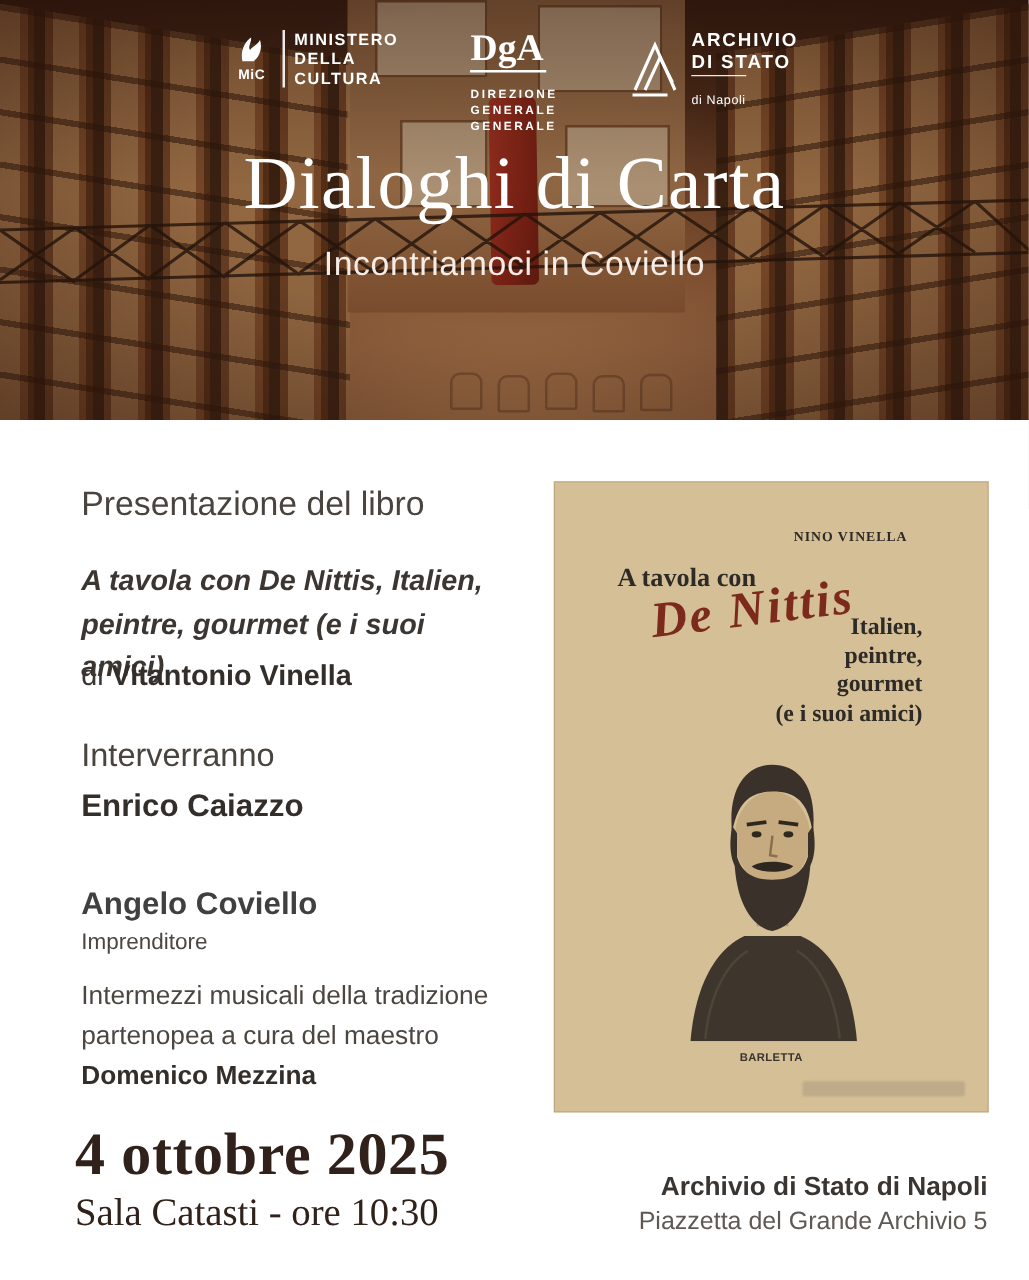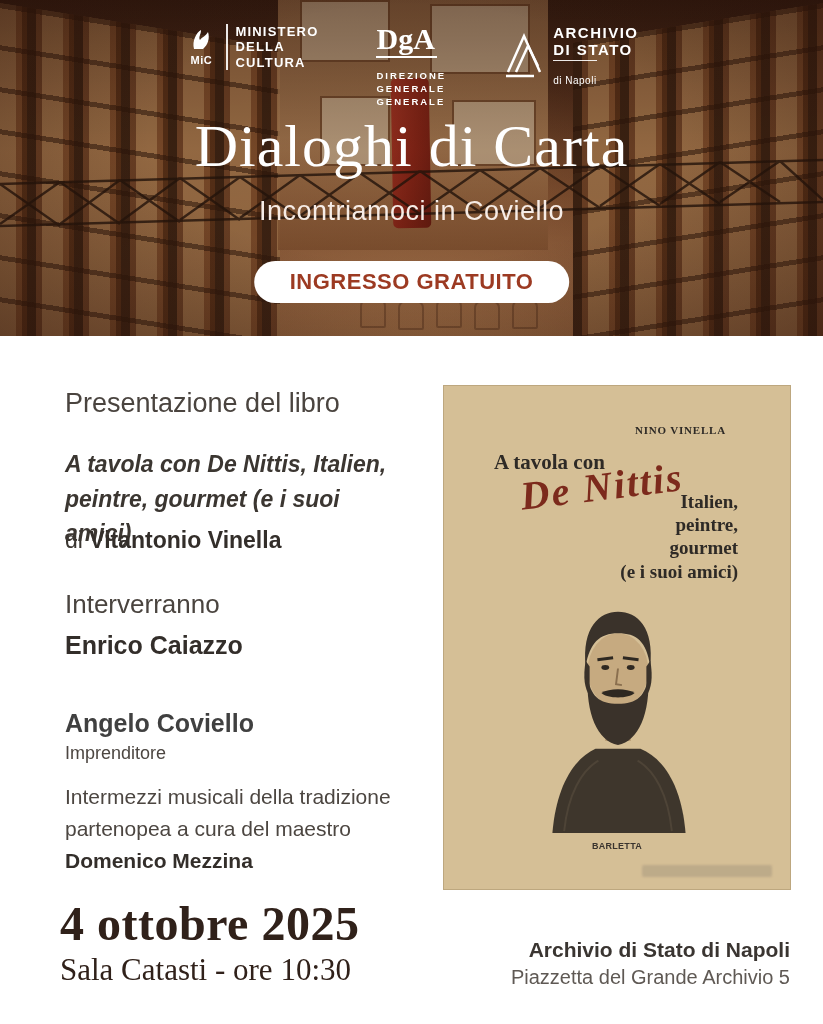--- a/index.html
+++ b/index.html
@@ -167,21 +167,20 @@
               <div>DI STATO</div>
             </div>
             <span class="asn-sub">di Napoli</span>
           </div>
         </div>
 
       </div>
 
       <h1 class="hero-title">Dialoghi di Carta</h1>
       <div class="hero-subtitle">Incontriamoci in Coviello</div>
-      <button class="badge-pill">INGRESSO GRATUITO</button>
     </div>
   </div>
 
   <div class="abs section-label">Presentazione del libro</div>
 
   <div class="abs book-title">A tavola con De Nittis, Italien, peintre, gourmet (e i suoi amici)</div>
 
   <div class="abs author-line">
     <span>di </span><strong>Vitantonio Vinella</strong>
   </div>

